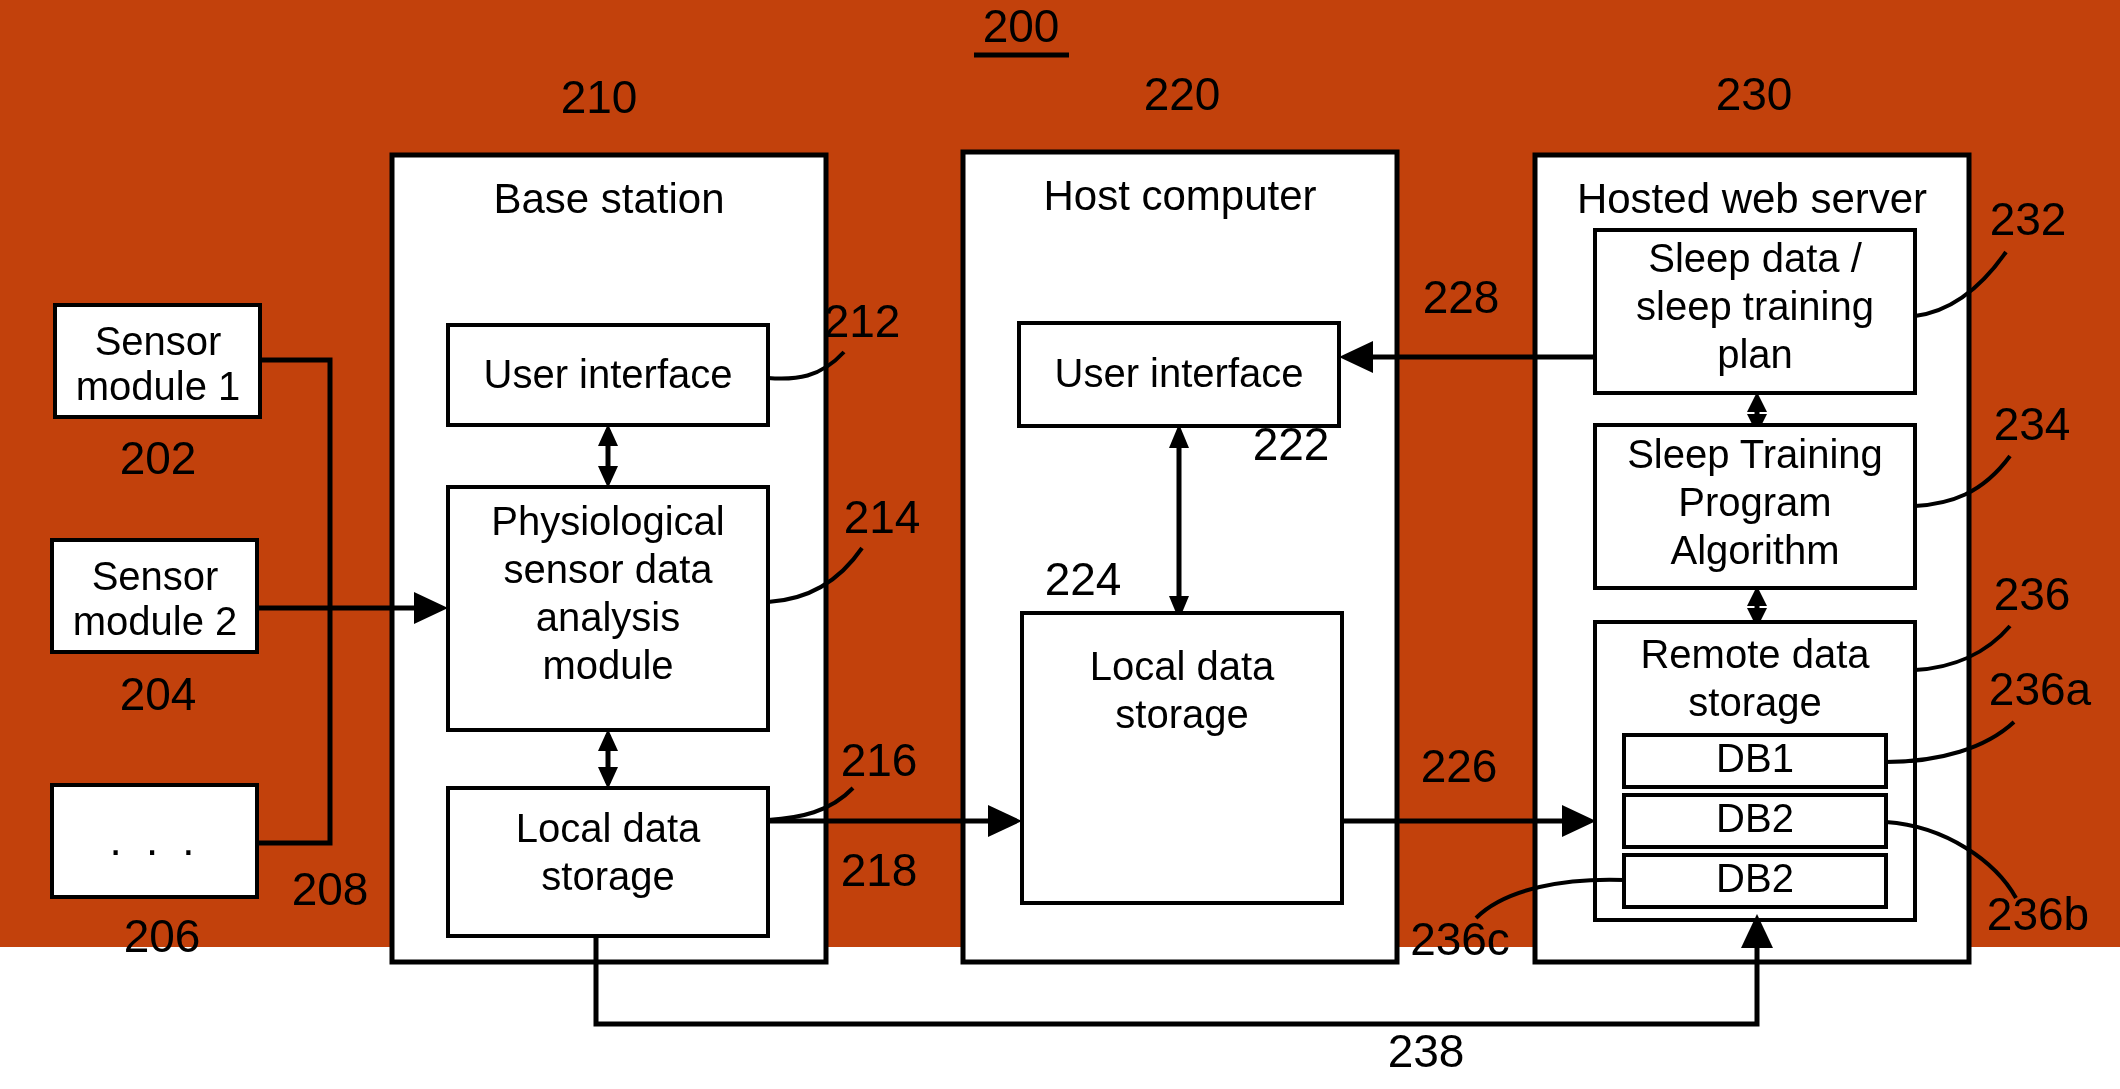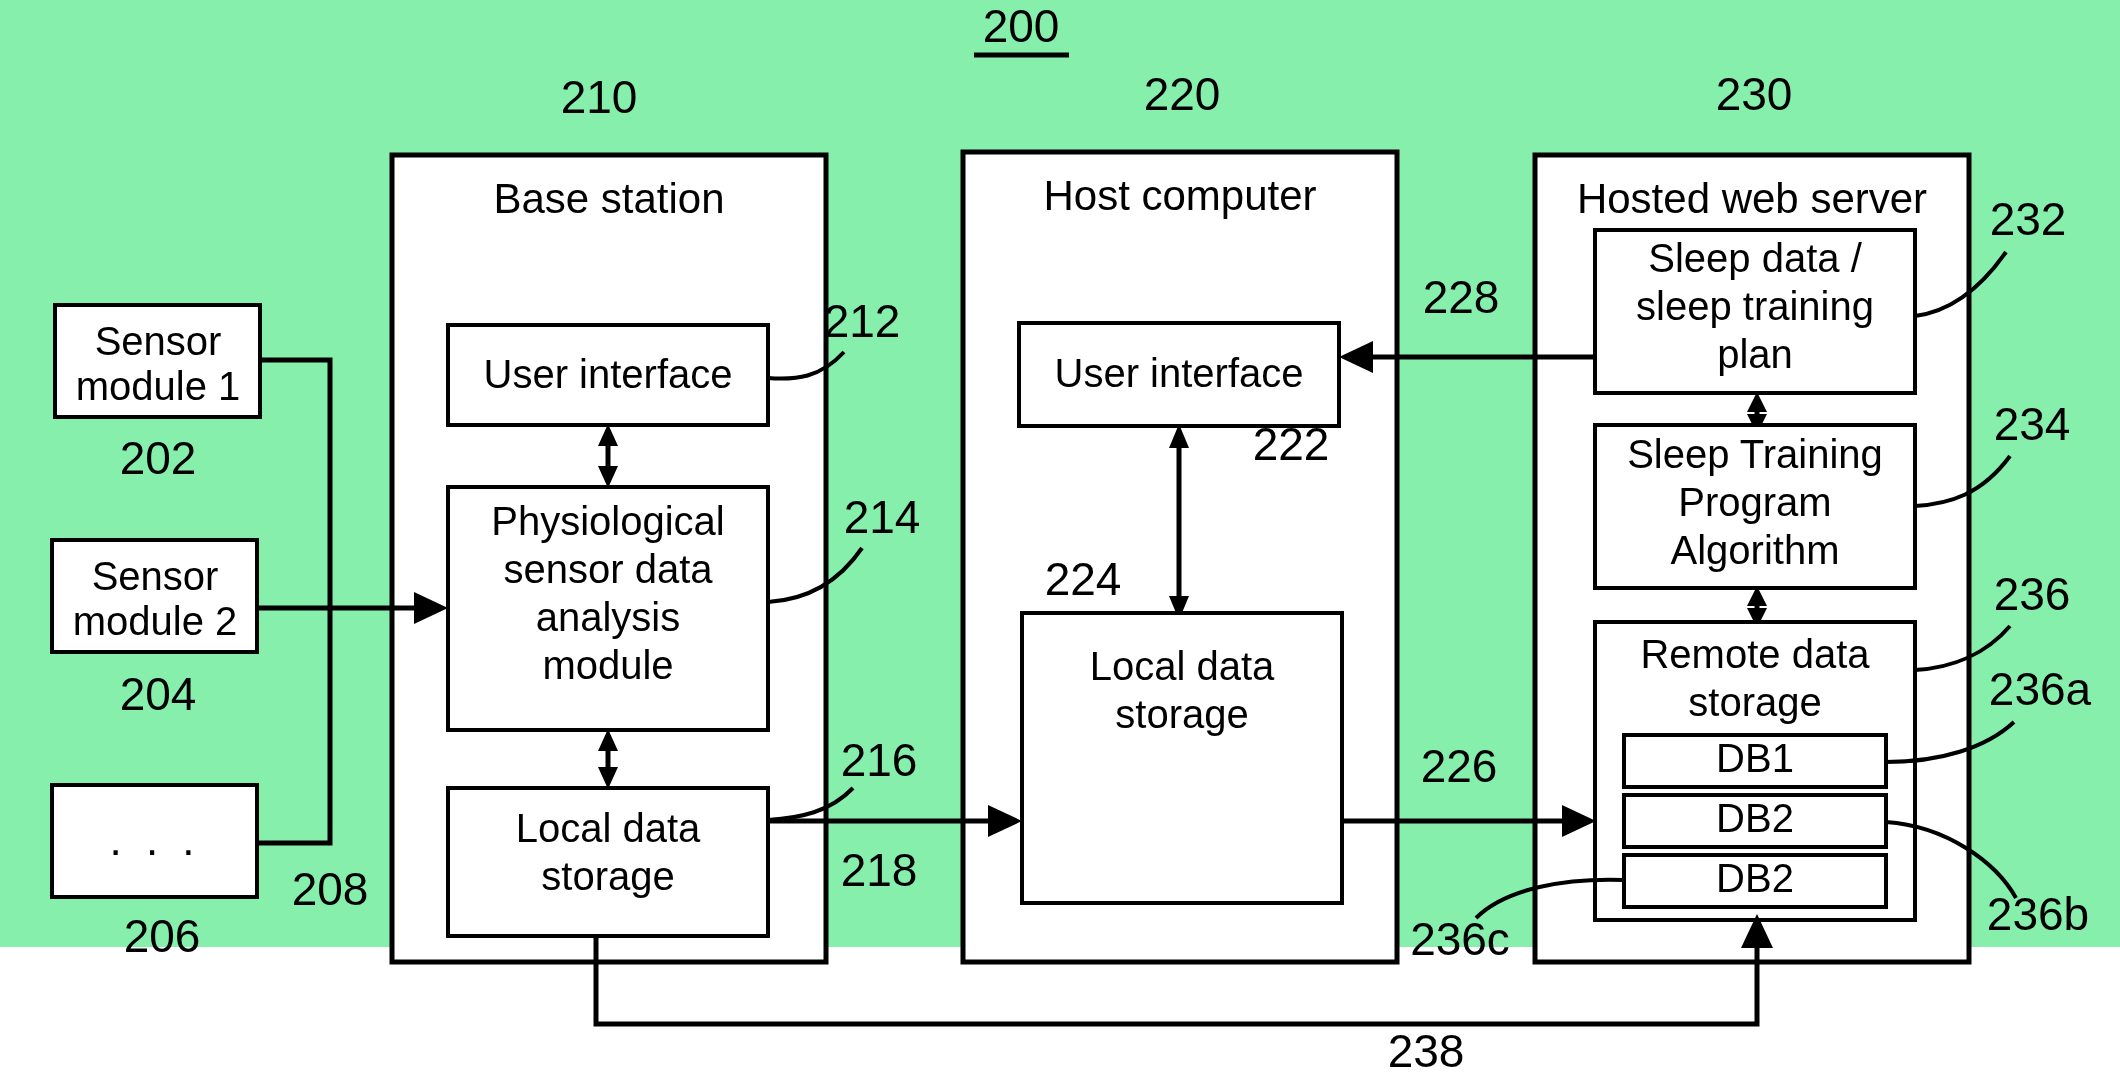--- a/index.html
+++ b/index.html
@@ -1,18 +1,18 @@
 <!DOCTYPE html>
 <html><head>
 <meta charset="utf-8">
 <style>
   html,body{margin:0;padding:0;background:#fff;}
   body{width:2120px;height:1089px;overflow:hidden;
        font-family:"Liberation Sans","DejaVu Sans",sans-serif;}
-  #stage{position:relative;width:2120px;height:947px;background:#86efac;}
+  #stage{position:relative;width:2120px;height:947px;background:#c2410c;}
   svg#diagram{position:absolute;left:0;top:0;width:2120px;height:1089px;}
   .bx{fill:#ffffff;stroke:#000000;stroke-width:5;}
   .bx-thin{fill:#ffffff;stroke:#000000;stroke-width:4;}
   .wire{stroke:#000000;stroke-width:5;fill:none;}
   .lead{stroke:#000000;stroke-width:4;fill:none;}
   .ul{stroke:#000000;stroke-width:5;}
   text{font-family:"Liberation Sans","DejaVu Sans",sans-serif;fill:#000;}
   .t-box{font-size:40px;text-anchor:middle;}
   .t-hdr{font-size:42px;text-anchor:middle;}
   .t-ref{font-size:46px;text-anchor:middle;}

